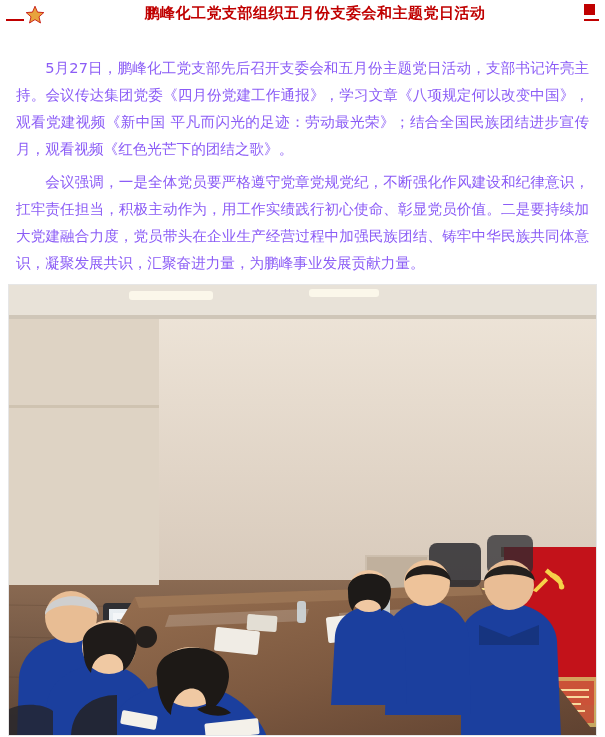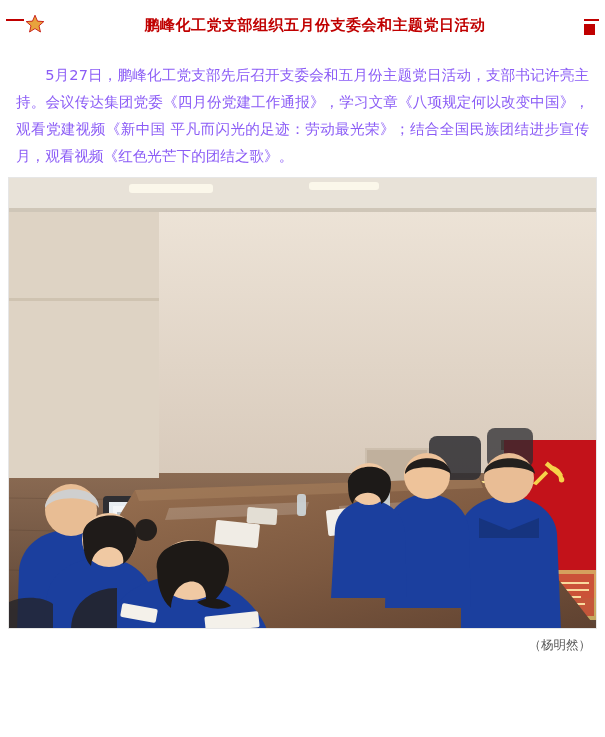--- a/index.html
+++ b/index.html
@@ -18,23 +18,23 @@
     width: 605px;
     height: 737px;
     background: #ffffff;
     box-sizing: border-box;
   }
 
   
   .header {
     position: relative;
     height: 31px;
-    margin: 4px 6px 16px 6px;
+    margin: 4px 6px 9px 6px;
     display: flex;
-    align-items: flex-end;
+    align-items: flex-start;
     background: #ffffff;
   }
   .header-rule {
     position: absolute;
     left: 0;
     right: 0;
     top: 15px;
     height: 2px;
     background: #c00000;
   }
@@ -123,20 +123,21 @@
       <svg width="20" height="20" viewBox="0 0 20 20">
         <polygon points="10,1.2 12.5,7.1 18.8,7.6 14,11.8 15.5,18 10,14.6 4.5,18 6,11.8 1.2,7.6 7.5,7.1" fill="#e8a33d" stroke="#c00000" stroke-width="0.8"></polygon>
       </svg>
     </div>
     <div class="header-title">鹏峰化工党支部组织五月份支委会和主题党日活动</div>
     <div class="header-square"></div>
   </div>
 
   <div class="article">
     <p class="para">5月27日，鹏峰化工党支部先后召开支委会和五月份主题党日活动，支部书记许亮主持。会议传达集团党委《四月份党建工作通报》，学习文章《八项规定何以改变中国》，观看党建视频《新中国 平凡而闪光的足迹：劳动最光荣》；结合全国民族团结进步宣传月，观看视频《红色光芒下的团结之歌》。</p>
+    <p class="para">会议强调，一是全体党员要严格遵守党章党规党纪，不断强化作风建设和纪律意识，扛牢责任担当，积极主动作为，用工作实绩践行初心使命、彰显党员价值。二是要持续加大党建融合力度，党员带头在企业生产经营过程中加强民族团结、铸牢中华民族共同体意识，凝聚发展共识，汇聚奋进力量，为鹏峰事业发展贡献力量。</p>
   </div>
 
   <div class="photo-wrap">
     <div class="photo">
       <svg width="589" height="452" viewBox="0 0 589 452">
         <defs>
           <linearGradient id="wallg" x1="0" y1="0" x2="0" y2="1">
             <stop offset="0%" stop-color="#efe6da"></stop>
             <stop offset="100%" stop-color="#d8cabb"></stop>
           </linearGradient>

